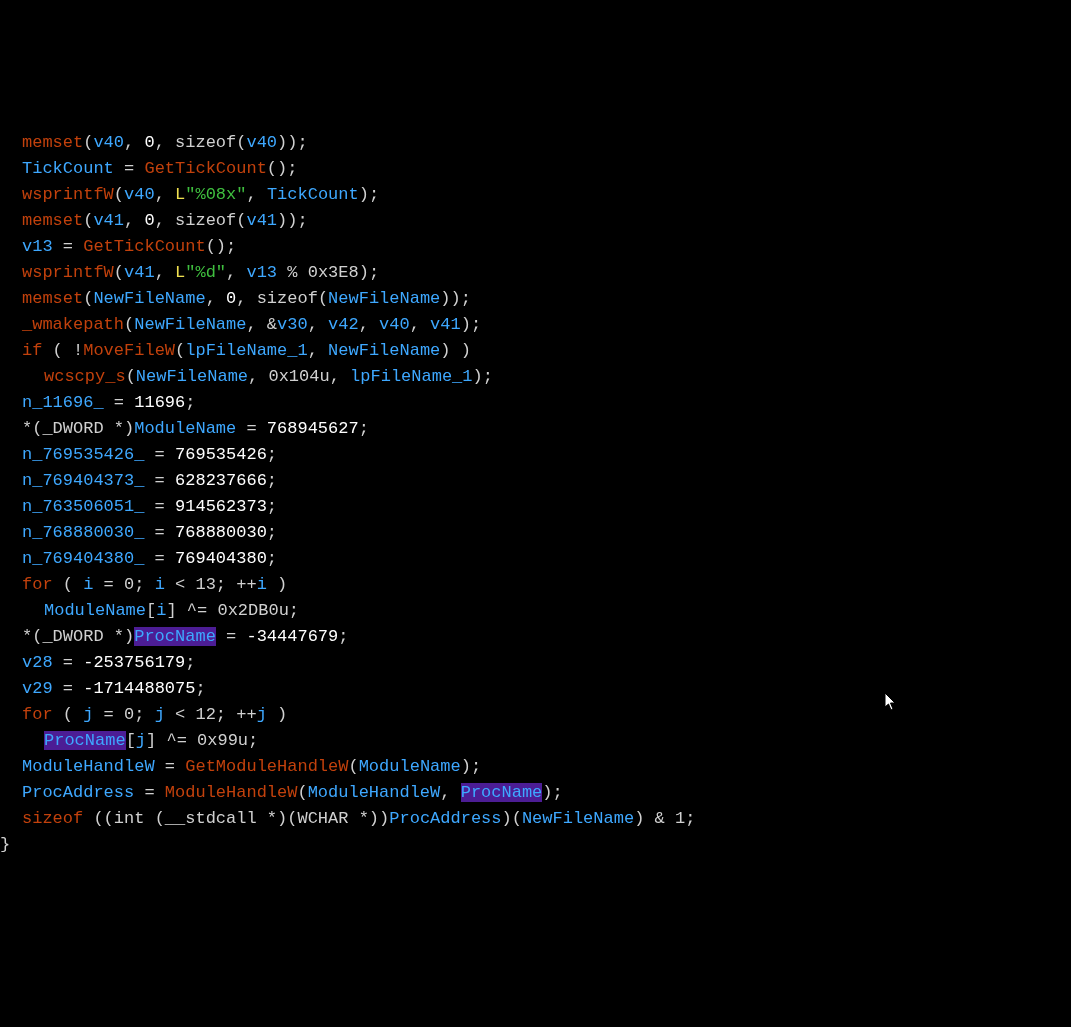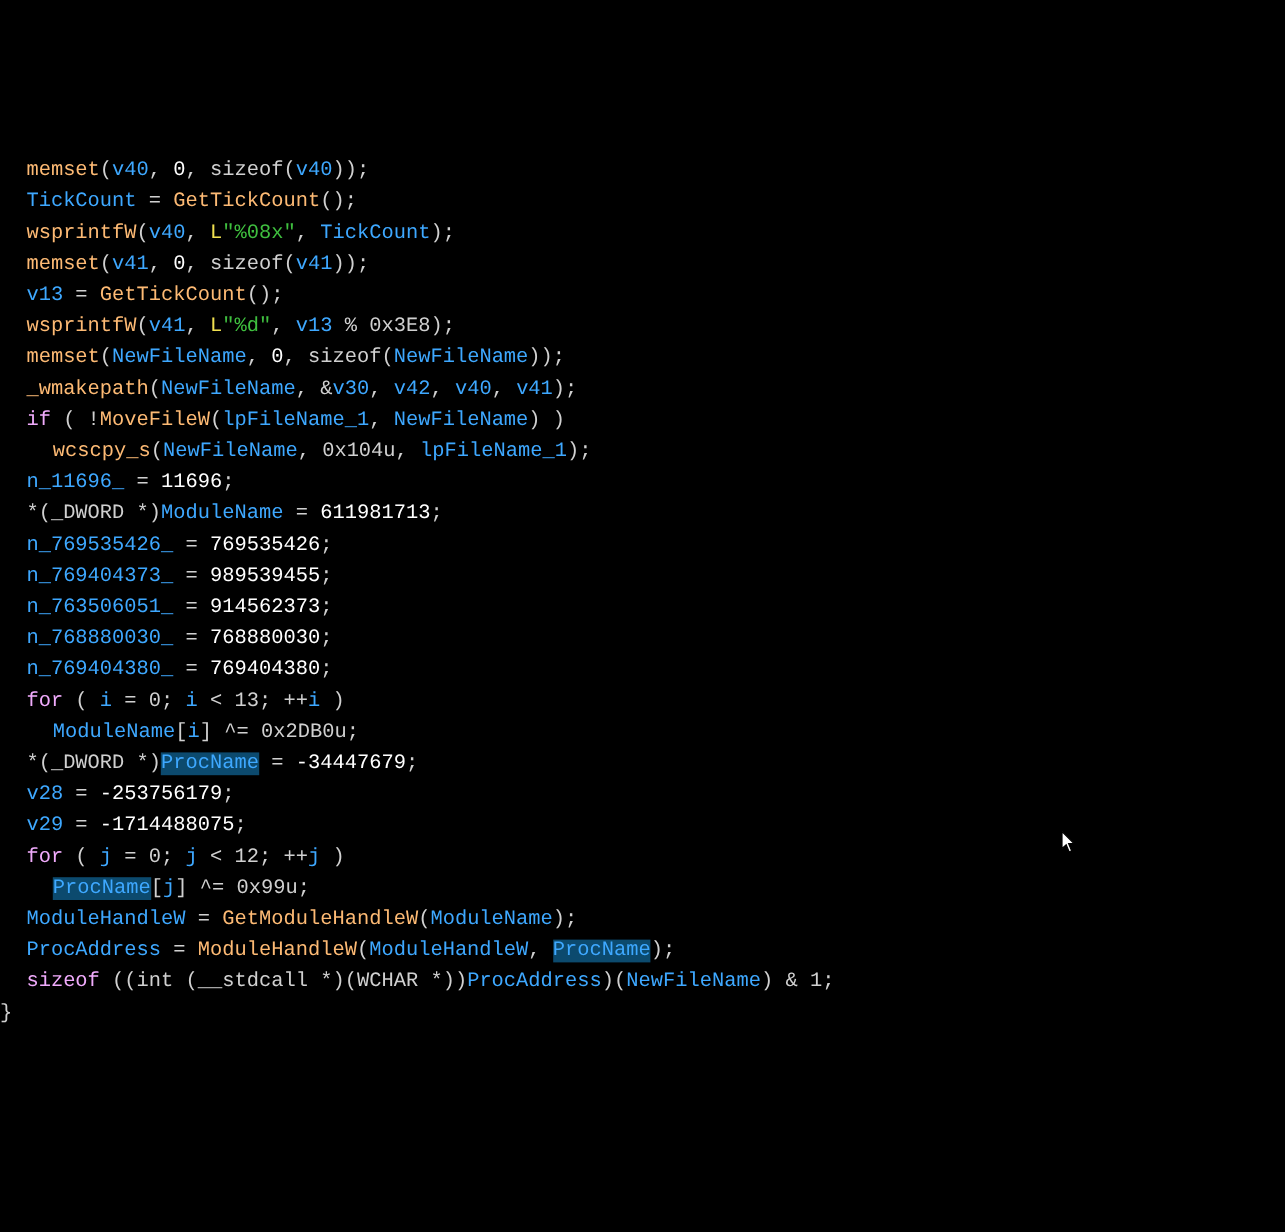--- a/index.html
+++ b/index.html
@@ -13,28 +13,28 @@
     width: 1071px;
     height: 1027px;
     overflow: hidden;
     white-space: pre;
   }
   .code-area {
     padding: 0;
   }
   .indent1 { padding-left: 22px; display:inline-block; }
   .indent2 { padding-left: 44px; display:inline-block; }
-  .fn   { color: #fdba74; }  
+  .fn   { color: #c2410c; }  
   .var  { color: #3ea8ff; }  
   .num  { color: #ffffff; }  
-  .kw   { color: #f0abfc; }  
+  .kw   { color: #c2410c; }  
   .op   { color: #d0d0d0; }  
   .str  { color: #3fbf3f; }  
   .strp { color: #f0e050; }  
-  .hl   { background: #0c4a6e; }
+  .hl   { background: #4c1d95; }
   .cursor {
     position: absolute;
     left: 884px;
     top: 692px;
     pointer-events: none;
   }
 </style>
 </head>
 <body>
 
@@ -45,23 +45,23 @@
 <span class="indent1"><span class="var">TickCount</span><span class="op"> = </span><span class="fn">GetTickCount</span><span class="op">();</span></span>
 <span class="indent1"><span class="fn">wsprintfW</span><span class="op">(</span><span class="var">v40</span><span class="op">, </span><span class="strp">L</span><span class="str">"%08x"</span><span class="op">, </span><span class="var">TickCount</span><span class="op">);</span></span>
 <span class="indent1"><span class="fn">memset</span><span class="op">(</span><span class="var">v41</span><span class="op">, </span><span class="num">0</span><span class="op">, </span><span class="op">sizeof</span><span class="op">(</span><span class="var">v41</span><span class="op">));</span></span>
 <span class="indent1"><span class="var">v13</span><span class="op"> = </span><span class="fn">GetTickCount</span><span class="op">();</span></span>
 <span class="indent1"><span class="fn">wsprintfW</span><span class="op">(</span><span class="var">v41</span><span class="op">, </span><span class="strp">L</span><span class="str">"%d"</span><span class="op">, </span><span class="var">v13</span><span class="op"> % 0x3E8</span><span class="op">);</span></span>
 <span class="indent1"><span class="fn">memset</span><span class="op">(</span><span class="var">NewFileName</span><span class="op">, </span><span class="num">0</span><span class="op">, </span><span class="op">sizeof</span><span class="op">(</span><span class="var">NewFileName</span><span class="op">));</span></span>
 <span class="indent1"><span class="fn">_wmakepath</span><span class="op">(</span><span class="var">NewFileName</span><span class="op">, </span><span class="op">&amp;</span><span class="var">v30</span><span class="op">, </span><span class="var">v42</span><span class="op">, </span><span class="var">v40</span><span class="op">, </span><span class="var">v41</span><span class="op">);</span></span>
 <span class="indent1"><span class="kw">if</span><span class="op"> ( </span><span class="op">!</span><span class="fn">MoveFileW</span><span class="op">(</span><span class="var">lpFileName_1</span><span class="op">, </span><span class="var">NewFileName</span><span class="op">) )</span></span>
 <span class="indent2"><span class="fn">wcscpy_s</span><span class="op">(</span><span class="var">NewFileName</span><span class="op">, </span><span class="op">0x104u</span><span class="op">, </span><span class="var">lpFileName_1</span><span class="op">);</span></span>
 <span class="indent1"><span class="var">n_11696_</span><span class="op"> = </span><span class="num">11696</span><span class="op">;</span></span>
-<span class="indent1"><span class="op">*(_DWORD *)</span><span class="var">ModuleName</span><span class="op"> = </span><span class="num">611981713</span><span class="op">;</span></span>
+<span class="indent1"><span class="op">*(_DWORD *)</span><span class="var">ModuleName</span><span class="op"> = </span><span class="num">768945627</span><span class="op">;</span></span>
 <span class="indent1"><span class="var">n_769535426_</span><span class="op"> = </span><span class="num">769535426</span><span class="op">;</span></span>
-<span class="indent1"><span class="var">n_769404373_</span><span class="op"> = </span><span class="num">989539455</span><span class="op">;</span></span>
+<span class="indent1"><span class="var">n_769404373_</span><span class="op"> = </span><span class="num">628237666</span><span class="op">;</span></span>
 <span class="indent1"><span class="var">n_763506051_</span><span class="op"> = </span><span class="num">914562373</span><span class="op">;</span></span>
 <span class="indent1"><span class="var">n_768880030_</span><span class="op"> = </span><span class="num">768880030</span><span class="op">;</span></span>
 <span class="indent1"><span class="var">n_769404380_</span><span class="op"> = </span><span class="num">769404380</span><span class="op">;</span></span>
 <span class="indent1"><span class="kw">for</span><span class="op"> ( </span><span class="var">i</span><span class="op"> = 0; </span><span class="var">i</span><span class="op"> &lt; 13; ++</span><span class="var">i</span><span class="op"> )</span></span>
 <span class="indent2"><span class="var">ModuleName</span><span class="op">[</span><span class="var">i</span><span class="op">]</span><span class="op"> ^= 0x2DB0u;</span></span>
 <span class="indent1"><span class="op">*(_DWORD *)</span><span class="var hl">ProcName</span><span class="op"> = </span><span class="num">-34447679</span><span class="op">;</span></span>
 <span class="indent1"><span class="var">v28</span><span class="op"> = </span><span class="num">-253756179</span><span class="op">;</span></span>
 <span class="indent1"><span class="var">v29</span><span class="op"> = </span><span class="num">-1714488075</span><span class="op">;</span></span>
 <span class="indent1"><span class="kw">for</span><span class="op"> ( </span><span class="var">j</span><span class="op"> = 0; </span><span class="var">j</span><span class="op"> &lt; 12; ++</span><span class="var">j</span><span class="op"> )</span></span>
 <span class="indent2"><span class="var hl">ProcName</span><span class="op">[</span><span class="var">j</span><span class="op">]</span><span class="op"> ^= 0x99u;</span></span>

